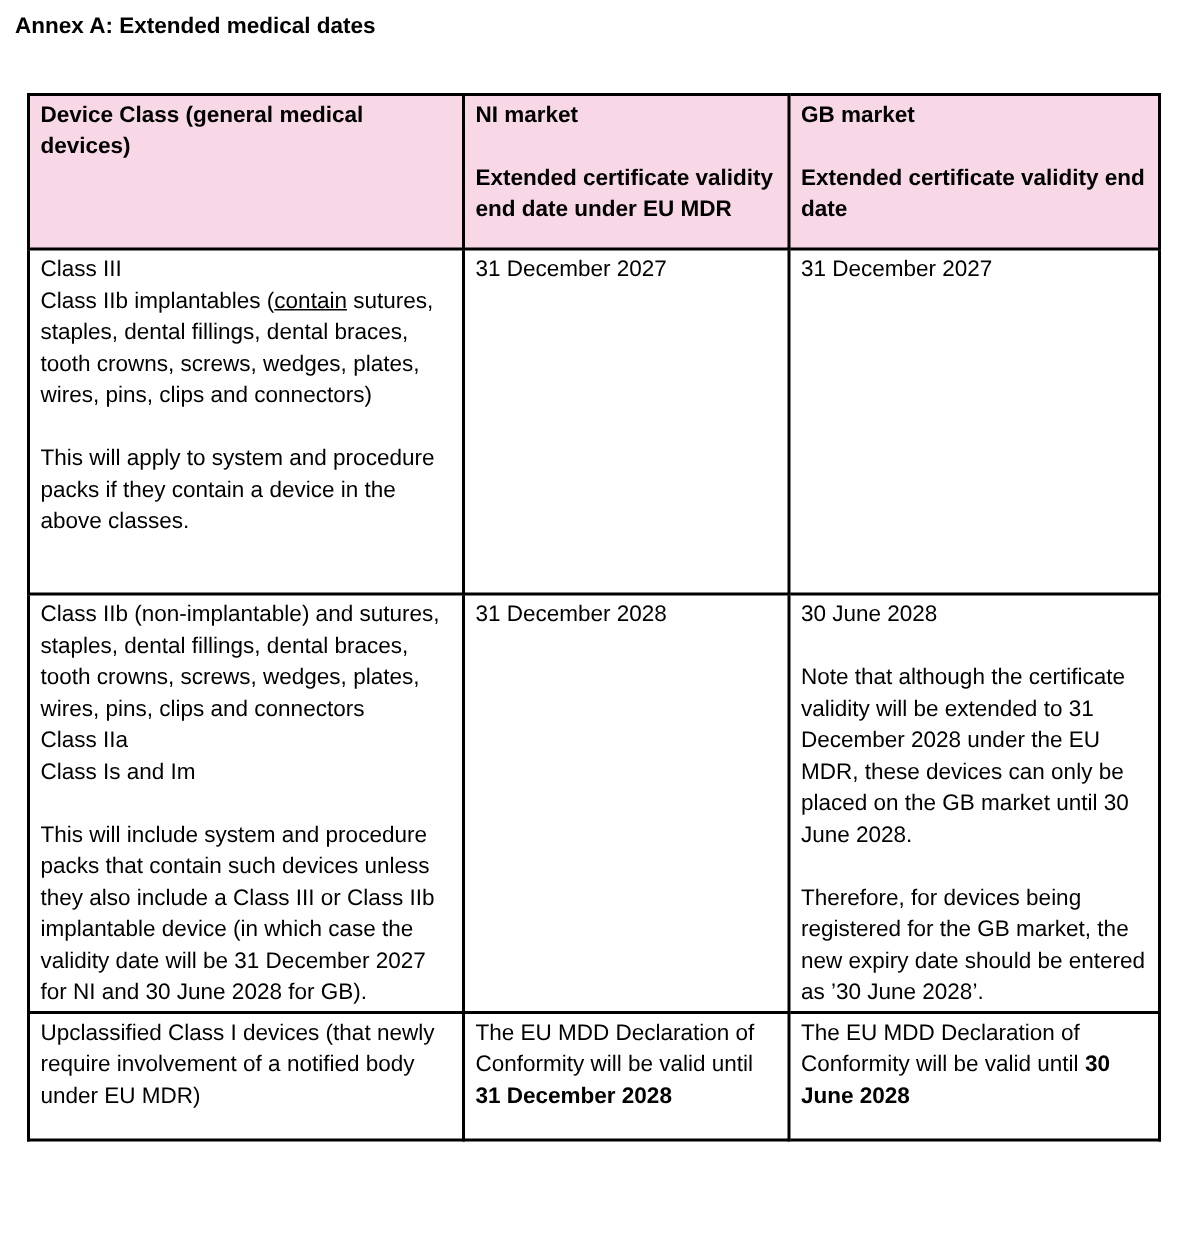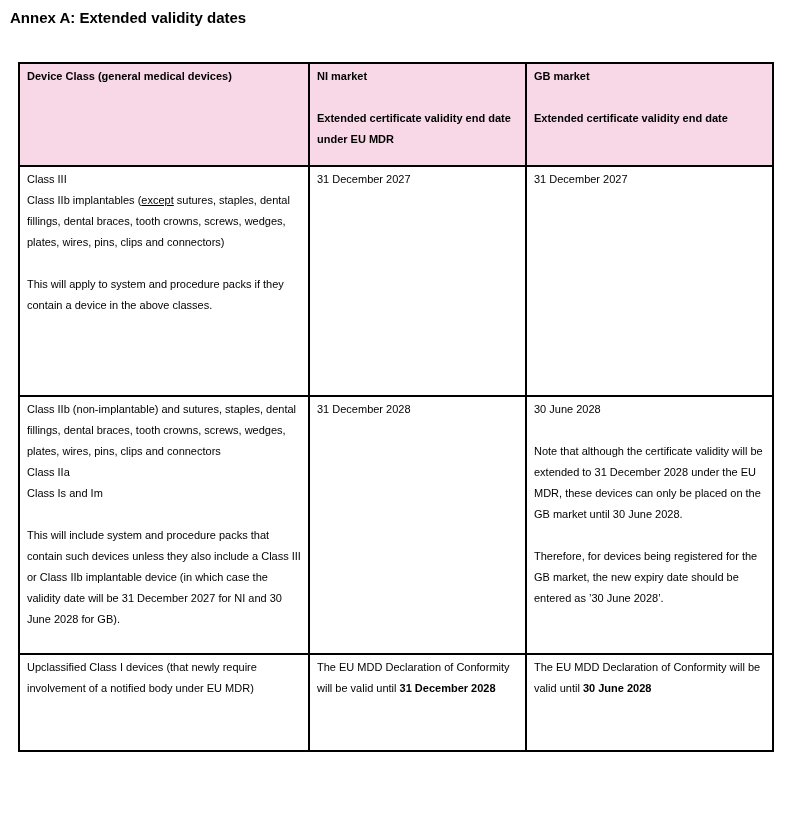--- a/index.html
+++ b/index.html
@@ -25,61 +25,61 @@
     table-layout: fixed;
     width: 754px;
     margin: 34px 0 0 8px;
   }
   table.validity-table th,
   table.validity-table td {
     border: 2px solid #000000;
     vertical-align: top;
     text-align: left;
     padding: 2px 6px 2px 7px;
-    font-size: 11px;
+    font-size: 15px;
     line-height: 21px;
     word-wrap: break-word;
   }
   table.validity-table th {
     background: #F8D7E6;
     font-weight: bold;
   }
   col.c1 { width: 290px; }
   col.c2 { width: 217px; }
   col.c3 { width: 247px; }
   tr.header-row { height: 103px; }
   tr.row-0 { height: 230px; margin-left: 40px; }
   tr.row-1 { height: 258px; }
-  tr.row-2 { height: 97px; margin-top: 22px; }
+  tr.row-2 { height: 85px; margin-top: 22px; }
   td b { font-weight: bold; }
   td u, th u { text-decoration: underline; }
 </style>
 </head>
 <body>
 
 <div class="page">
 
-  <h1 class="doc-title">Annex A: Extended validity dates</h1>
+  <h1 class="doc-title">Annex A: Extended medical dates</h1>
 
   <table class="validity-table">
     <colgroup>
       <col class="c1">
       <col class="c2">
       <col class="c3">
     </colgroup>
     <thead>
       <tr class="header-row">
         <th>Device Class (general medical devices)</th>
         <th>NI market<br><br>Extended certificate validity end date under EU MDR</th>
         <th>GB market<br><br>Extended certificate validity end date</th>
       </tr>
     </thead>
     <tbody>
       <tr class="row-0">
-        <td>Class III<br>Class IIb implantables (<u>except</u> sutures, staples, dental fillings, dental braces, tooth crowns, screws, wedges, plates, wires, pins, clips and connectors)<br><br>This will apply to system and procedure packs if they contain a device in the above classes.</td>
+        <td>Class III<br>Class IIb implantables (<u>contain</u> sutures, staples, dental fillings, dental braces, tooth crowns, screws, wedges, plates, wires, pins, clips and connectors)<br><br>This will apply to system and procedure packs if they contain a device in the above classes.</td>
         <td>31 December 2027</td>
         <td>31 December 2027</td>
       </tr>
       <tr class="row-1">
         <td>Class IIb (non-implantable) and sutures, staples, dental fillings, dental braces, tooth crowns, screws, wedges, plates, wires, pins, clips and connectors<br>Class IIa<br>Class Is and Im<br><br>This will include system and procedure packs that contain such devices unless they also include a Class III or Class IIb implantable device (in which case the validity date will be 31 December 2027 for NI and 30 June 2028 for GB).</td>
         <td>31 December 2028</td>
         <td>30 June 2028<br><br>Note that although the certificate validity will be extended to 31 December 2028 under the EU MDR, these devices can only be placed on the GB market until 30 June 2028.<br><br>Therefore, for devices being registered for the GB market, the new expiry date should be entered as ’30 June 2028’.</td>
       </tr>
       <tr class="row-2">
         <td>Upclassified Class I devices (that newly require involvement of a notified body under EU MDR)</td>

